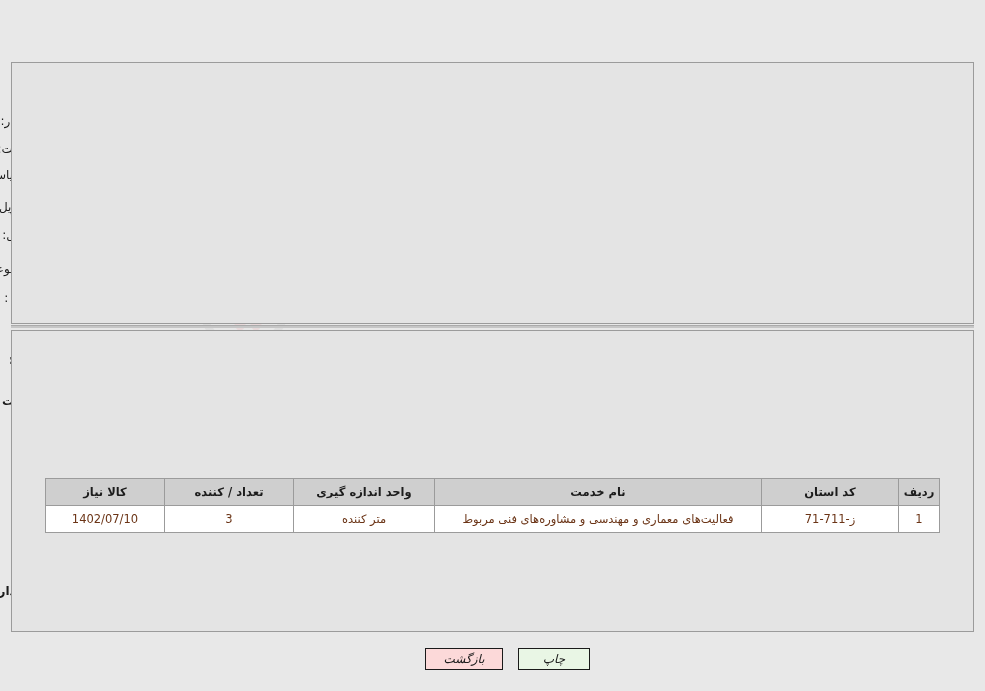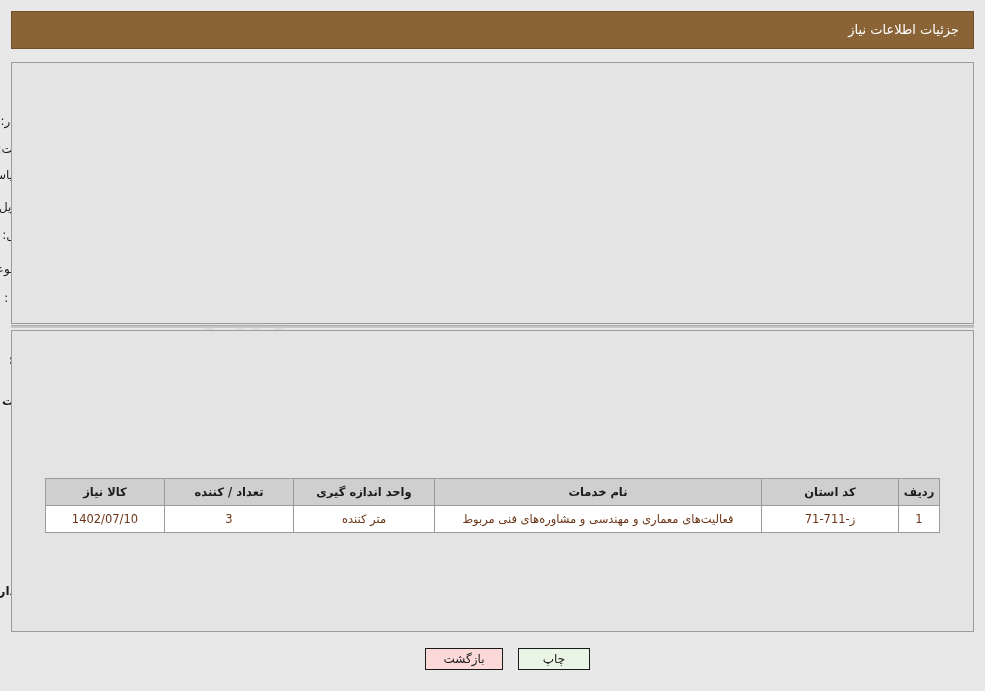--- a/index.html
+++ b/index.html
@@ -211,20 +211,21 @@
     height: 22px;
     border: 1px solid #1a1a1a;
     box-sizing: border-box;
     font-size: 12px;
     font-family: "DejaVu Sans", "Liberation Sans", sans-serif;
     color: #1c1c1c;
     text-align: center;
     line-height: 20px;
     cursor: pointer;
     z-index: 3;
+    font-style: italic;
   }
   .btn.print { left: 518px; top: 648px; width: 72px; background: #e9f6e5; }
   .btn.back  { left: 425px; top: 648px; width: 78px; background: #fcd9d9; }
 
   
   .hr-sep {
     position: absolute;
     left: 11px; top: 325px;
     width: 963px; height: 2px;
     background: #c6c6c6;
@@ -238,23 +239,20 @@
 <div id="page">
 
   <div class="watermark">
     <svg class="wm-shield" viewBox="0 0 96 112">
       <path d="M48 4 L90 20 V58 C90 84 70 100 48 108 C26 100 6 84 6 58 V20 Z" fill="none" stroke="#c9c9c9" stroke-width="7"></path>
       <path d="M26 36 L44 80 L52 60 L60 80 L78 36" fill="none" stroke="#e8b9bc" stroke-width="9" stroke-linejoin="round" stroke-linecap="round"></path>
     </svg>
     <div class="wm-text">AnaTender.net</div>
   </div>
 
-  <div class="titlebar">
-    <div class="tb-text">جزئیات اطلاعات نیاز</div>
-  </div>
 
   <div class="panel p1"></div>
 
   <div class="lbl" style="right:900px; top:86px;">شماره نیاز:</div>
   <div class="fld c" style="right:608px; top:82px; width:185px;">1102099190000010</div>
   <div class="lbl" style="right:287px; top:86px;">تاریخ و ساعت اعلان عمومی:</div>
   <div class="fld c" style="right:690px; left:104px; top:82px; width:180px;">1402/07/04 - 18:06</div>
 
   <div class="lbl" style="right:890px; top:114px;">نام دستگاه خریدار:</div>
   <div class="fld r" style="right:557px; left:229px; top:110px;">دهیاری همه سین شهرستان تهران</div>
@@ -310,21 +308,21 @@
   <div class="lbl b" style="right:890px; top:394px;">اطلاعات خدمات مورد نیاز</div>
 
   <div class="lbl b" style="right:890px; top:436px;">گروه خدمت:</div>
   <div class="fld r" style="right:810px; left:175px; top:432px;">فعالیت‌های حرفه‌ای، علمی و فنی</div>
 
   <table class="tbl">
     <thead>
       <tr>
         <th class="c-radif">ردیف</th>
         <th class="c-code">کد استان</th>
-        <th class="c-name">نام خدمات</th>
+        <th class="c-name">نام خدمت</th>
         <th class="c-unit">واحد اندازه گیری</th>
         <th class="c-qty">تعداد / کننده</th>
         <th class="c-date">کالا نیاز</th>
       </tr>
     </thead>
     <tbody>
       <tr>
         <td>1</td>
         <td>ز-711-71</td>
         <td>فعالیت‌های معماری و مهندسی و مشاوره‌های فنی مربوط</td>

